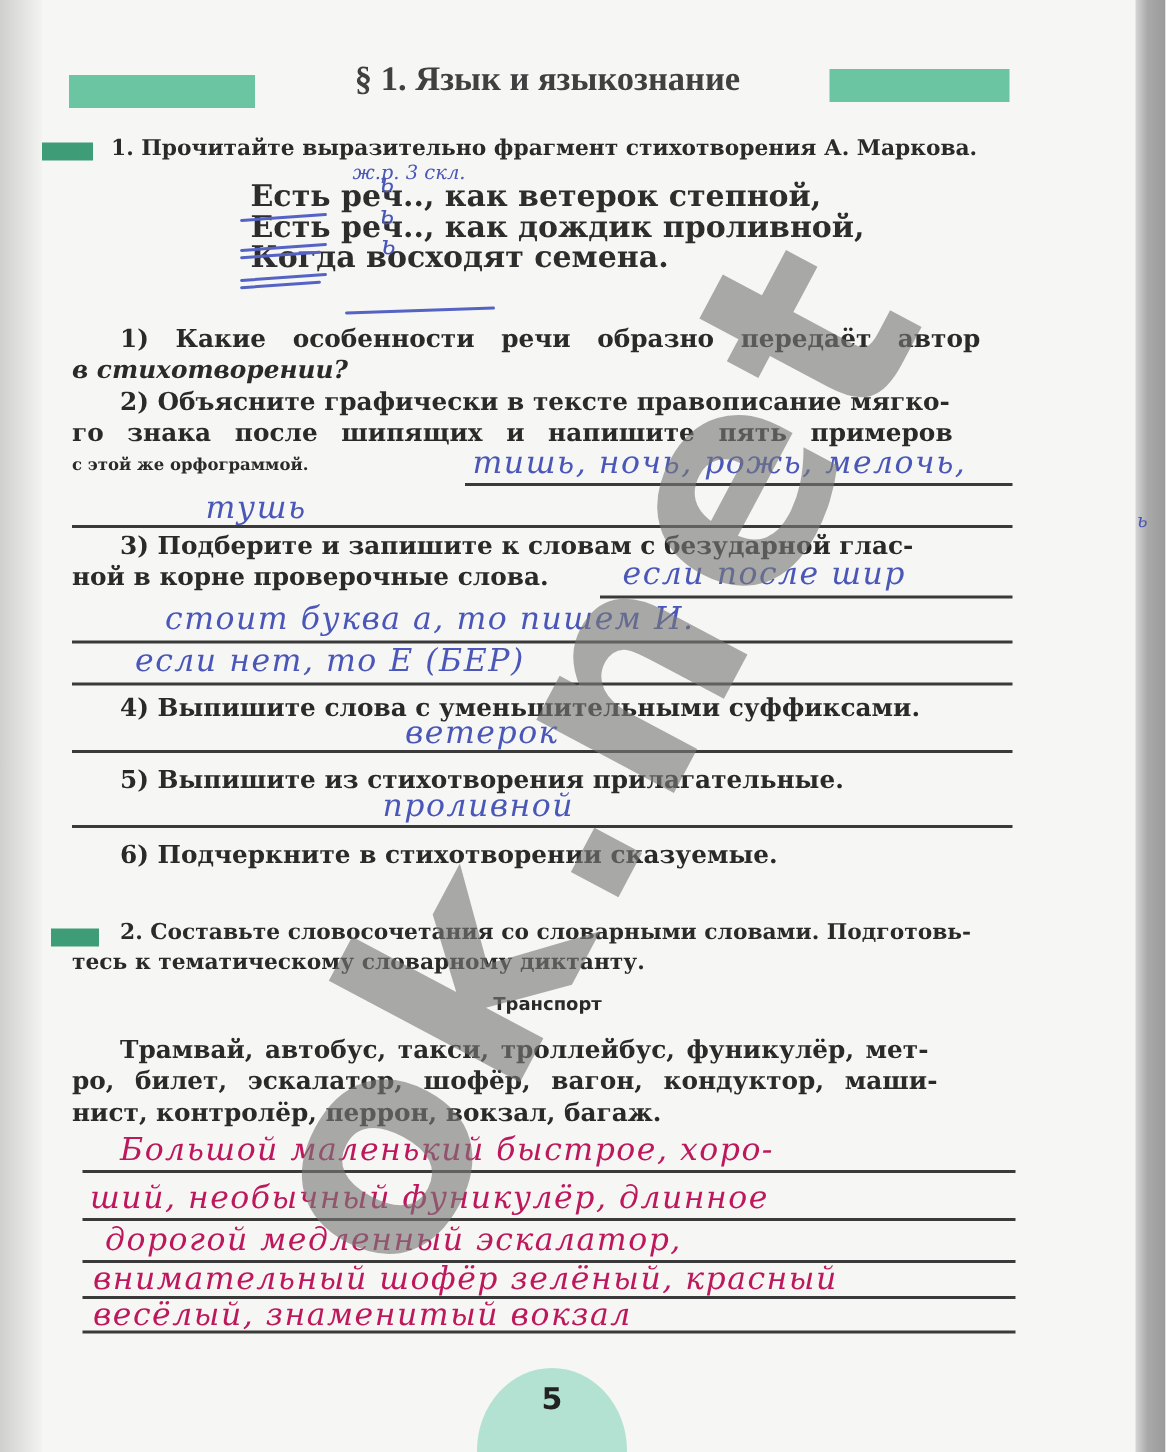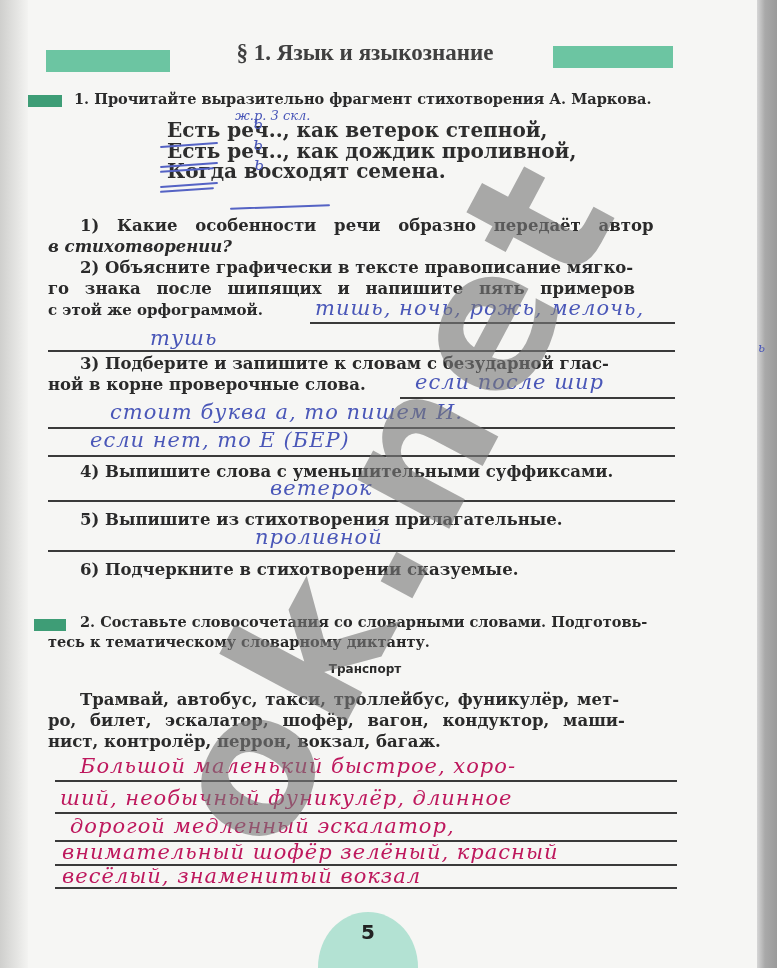--- a/index.html
+++ b/index.html
@@ -87,26 +87,26 @@
 <div class="ul" style="left:160px;top:169px;width:54px;transform:rotate(-4deg);"></div>
 <div class="ul" style="left:160px;top:184px;width:58px;transform:rotate(-4deg);"></div>
 <div class="ul" style="left:160px;top:189px;width:54px;transform:rotate(-4deg);"></div>
 <div class="ul" style="left:230px;top:206px;width:100px;transform:rotate(-2deg);"></div>
 
 <div class="txt b" style="left:80px;top:216px;font-size:16.5px;word-spacing:12px;">1) Какие особенности речи образно передаёт автор</div>
 <div class="txt b" style="left:48px;top:237px;font-size:16.5px;font-style:italic;">в стихотворении?</div>
 
 <div class="txt b" style="left:80px;top:258px;font-size:16.5px;">2) Объясните графически в тексте правописание мягко-</div>
 <div class="txt b" style="left:48px;top:279px;font-size:16.5px;word-spacing:10px;">го знака после шипящих и напишите пять примеров</div>
-<div class="txt b" style="left:48px;top:300px;font-size:15px;">с этой же орфограммой.</div>
+<div class="txt b" style="left:48px;top:300px;font-size:11px;">с этой же орфограммой.</div>
 <div class="rule" style="left:310px;top:322px;width:365px;"></div>
 <div class="hw" style="left:315px;top:296px;">тишь, ночь, рожь, мелочь,</div>
 <div class="hw small" style="left:758px;top:340px;">ь</div>
 <div class="rule" style="left:48px;top:350px;width:627px;"></div>
-<div class="hw" style="left:150px;top:326px;">тушь</div>
+<div class="hw" style="left:137px;top:326px;">тушь</div>
 
 <div class="txt b" style="left:80px;top:354px;font-size:16.5px;">3) Подберите и запишите к словам с безударной глас-</div>
 <div class="txt b" style="left:48px;top:375px;font-size:16.5px;">ной в корне проверочные слова.</div>
 <div class="rule" style="left:400px;top:397px;width:275px;"></div>
 <div class="hw" style="left:415px;top:370px;">если после шир</div>
 <div class="rule" style="left:48px;top:427px;width:627px;"></div>
 <div class="hw" style="left:110px;top:400px;">стоит буква а, то пишем И.</div>
 <div class="rule" style="left:48px;top:455px;width:627px;"></div>
 <div class="hw" style="left:90px;top:428px;">если нет, то Е (БЕР)</div>
 

